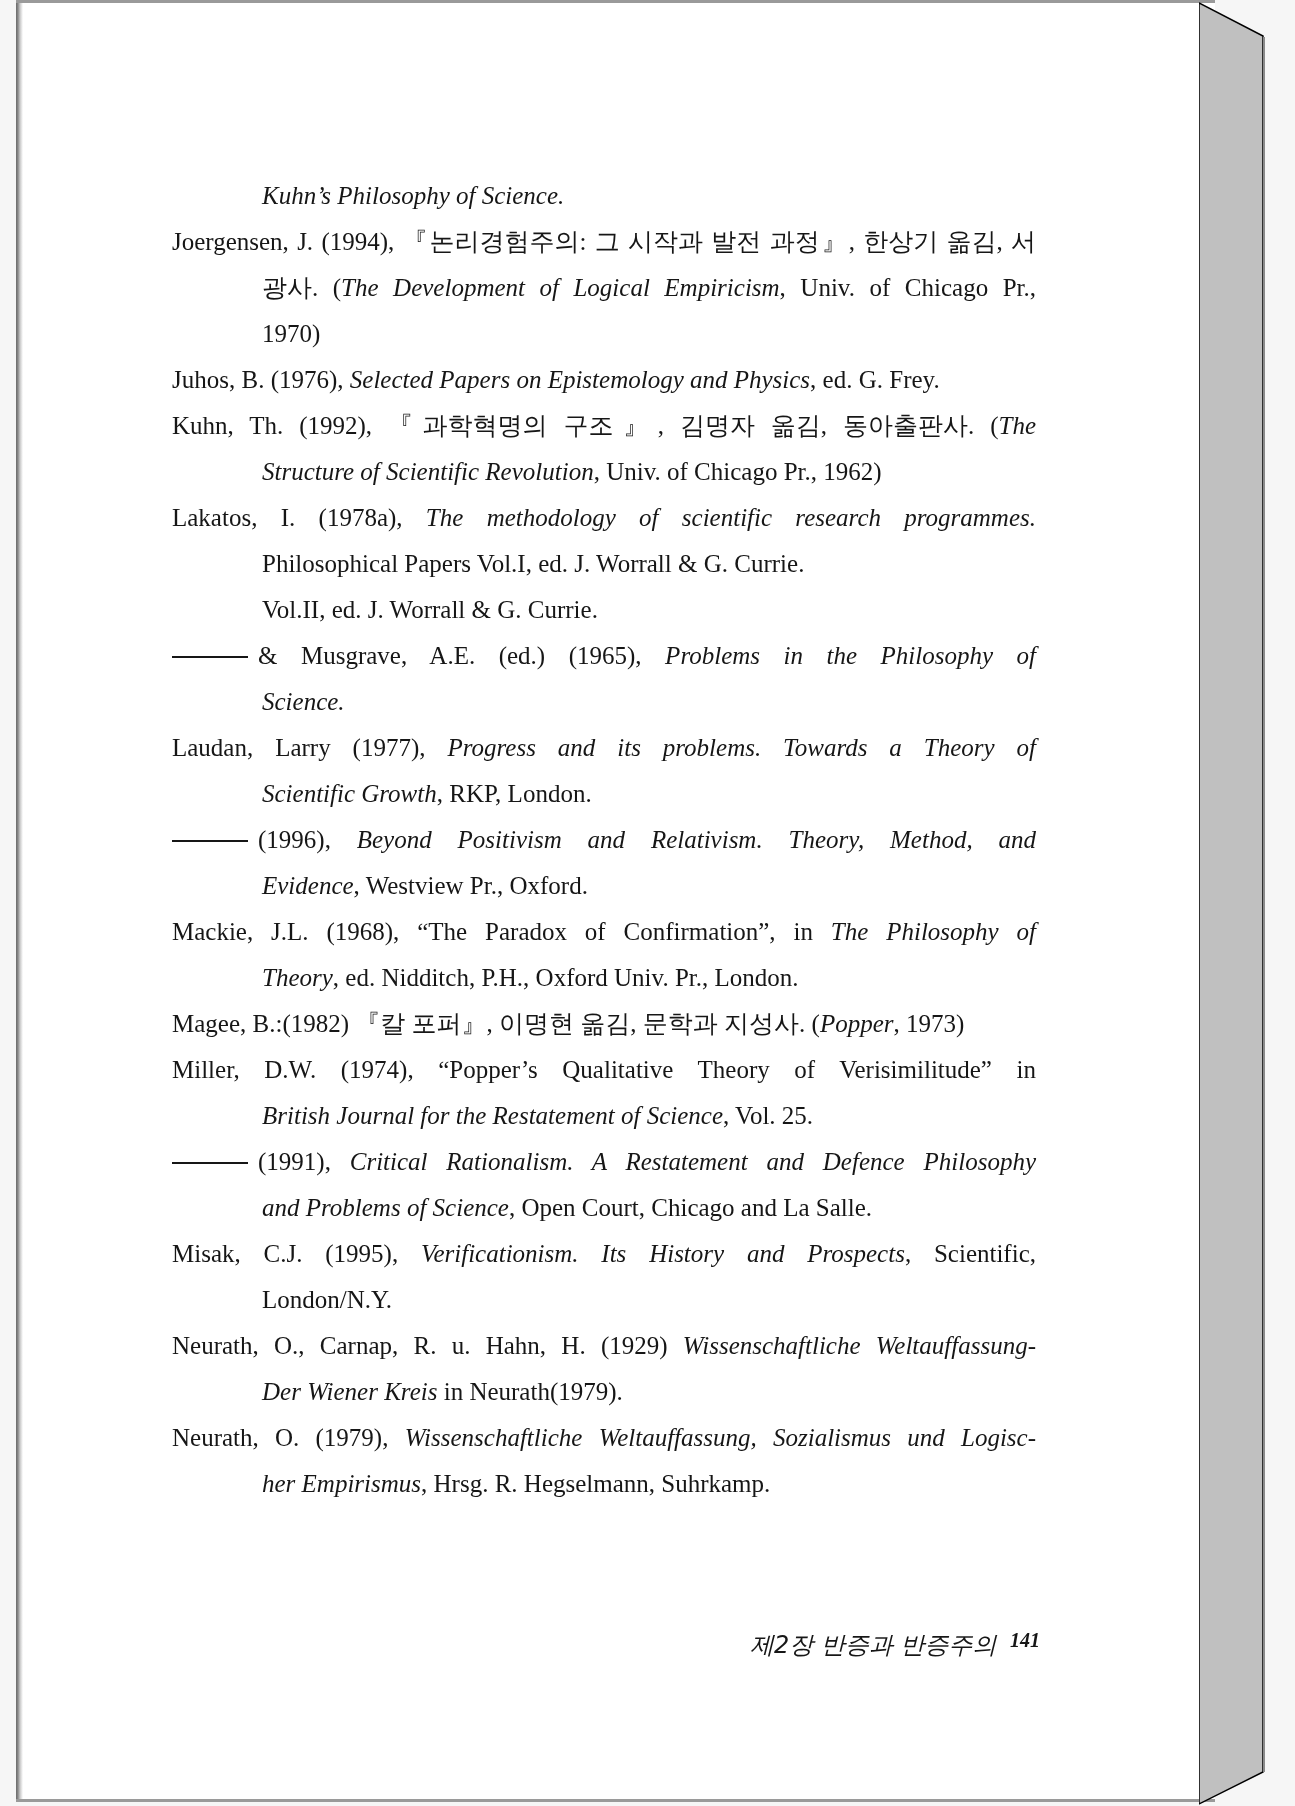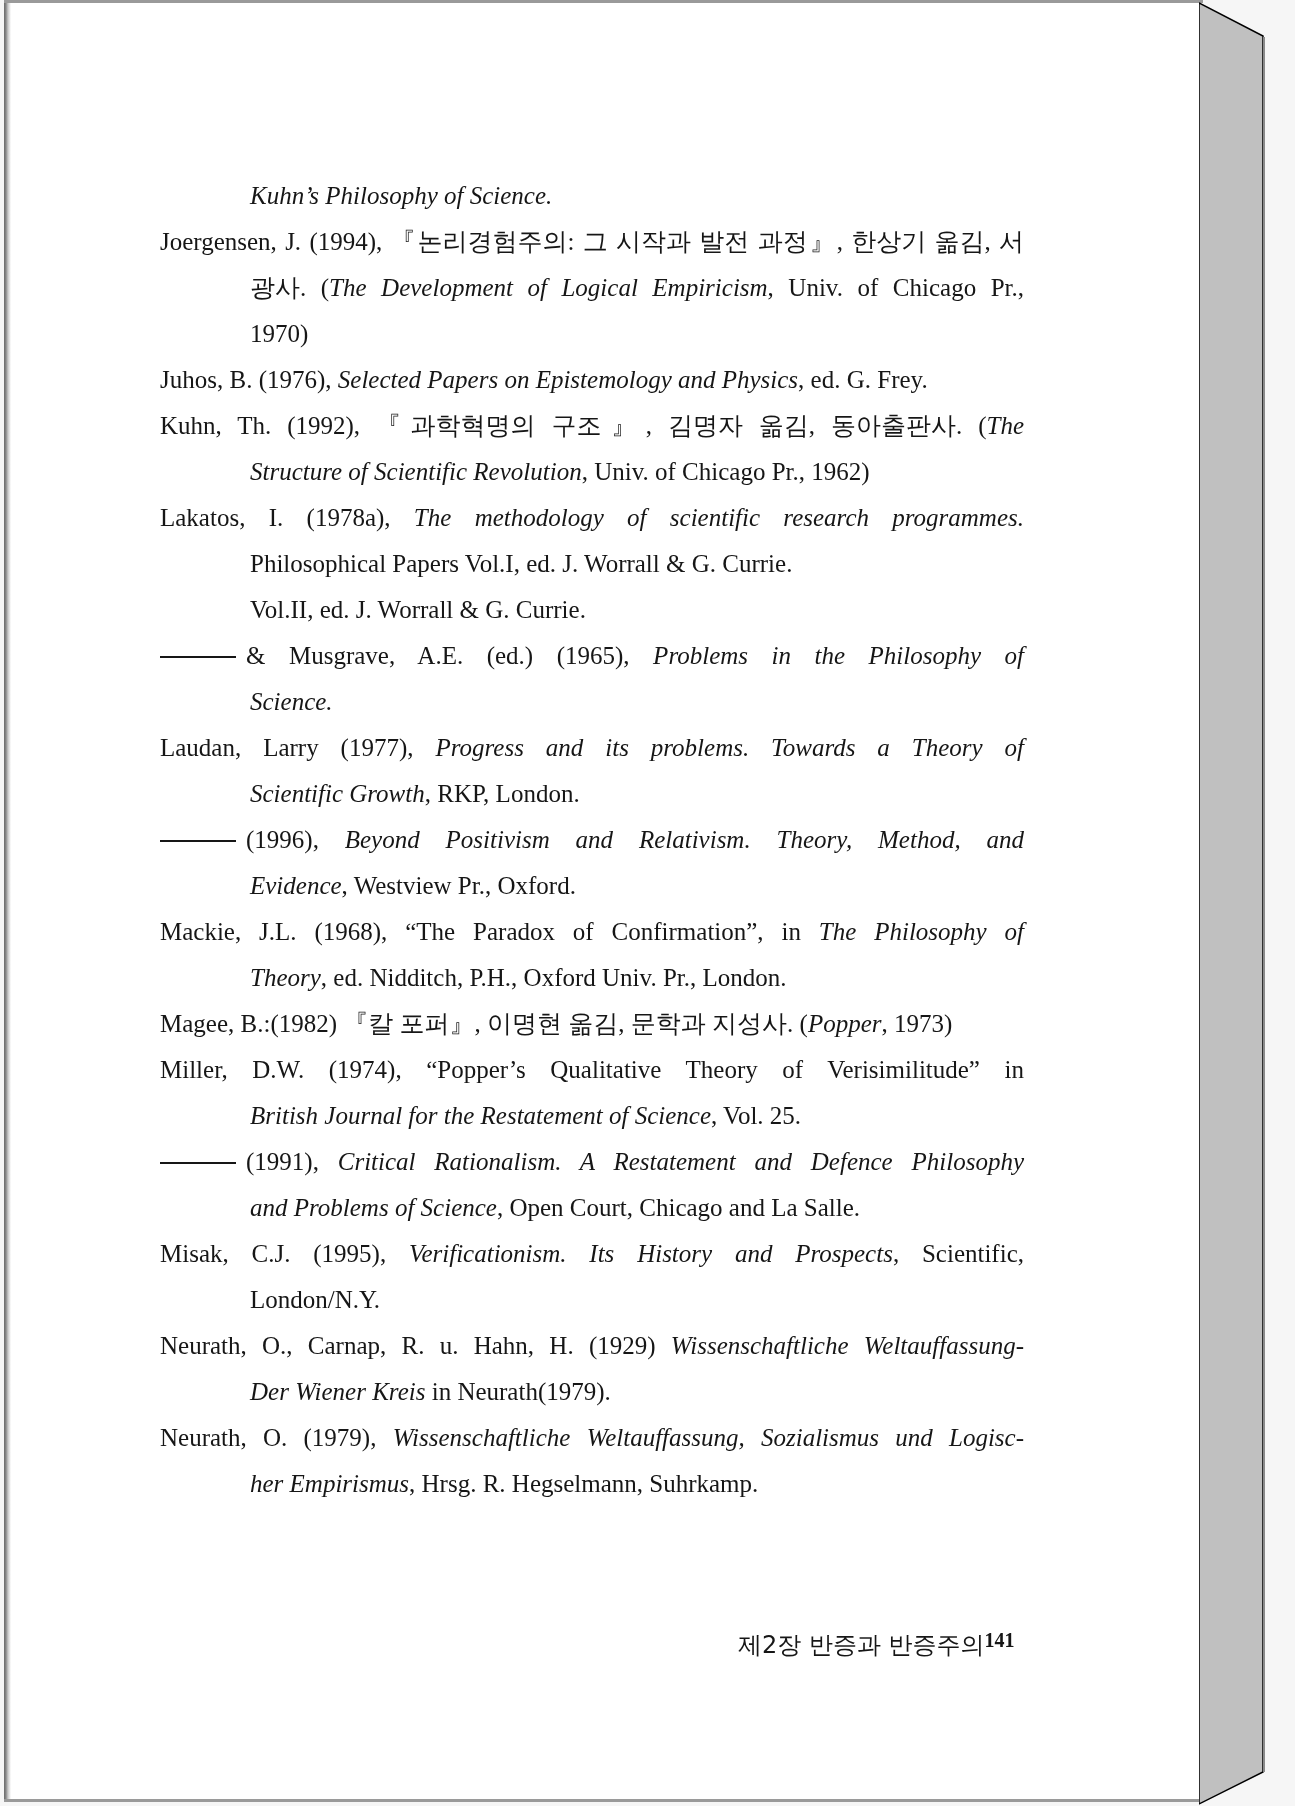--- a/index.html
+++ b/index.html
@@ -5,21 +5,21 @@
   html, body { margin: 0; padding: 0; }
   body {
     width: 1295px; height: 1806px;
     background: #f6f6f6;
     position: relative;
     overflow: hidden;
     font-family: "Liberation Serif", "DejaVu Serif", serif;
   }
   .page {
     position: absolute;
-    left: 4px; top: 0;
+    left: 16px; top: 0;
     width: 1199px; height: 1802px;
     background: #ffffff;
     border-top: 3px solid #9a9a9a;
     border-bottom: 3px solid #9a9a9a;
     box-sizing: border-box;
   }
   .page-left-edge {
     position: absolute; left: 0; top: 0;
     width: 7px; height: 100%;
     background: linear-gradient(to right, #6a6a6a 0, #8a8a8a 2px, #c8c8c8 4px, #ffffff 7px);
@@ -57,22 +57,23 @@
     vertical-align: 6px;
     margin-right: 10px;
   }
   .footer {
     position: absolute;
     left: 734px; top: 1626px;
     width: 290px;
     font-size: 24px;
     color: #161616;
     display: flex;
-    justify-content: flex-start;
+    justify-content: space-between;
     font-family: "DejaVu Sans", sans-serif;
+    font-style: italic;
   }
   .footer .pg { font-family: "Liberation Serif", serif; font-weight: bold; font-size: 20px; }
 </style>
 </head>
 <body>
 
 <div class="page">
   <div class="page-left-edge"></div>
 
   <div class="refs" id="refs">

